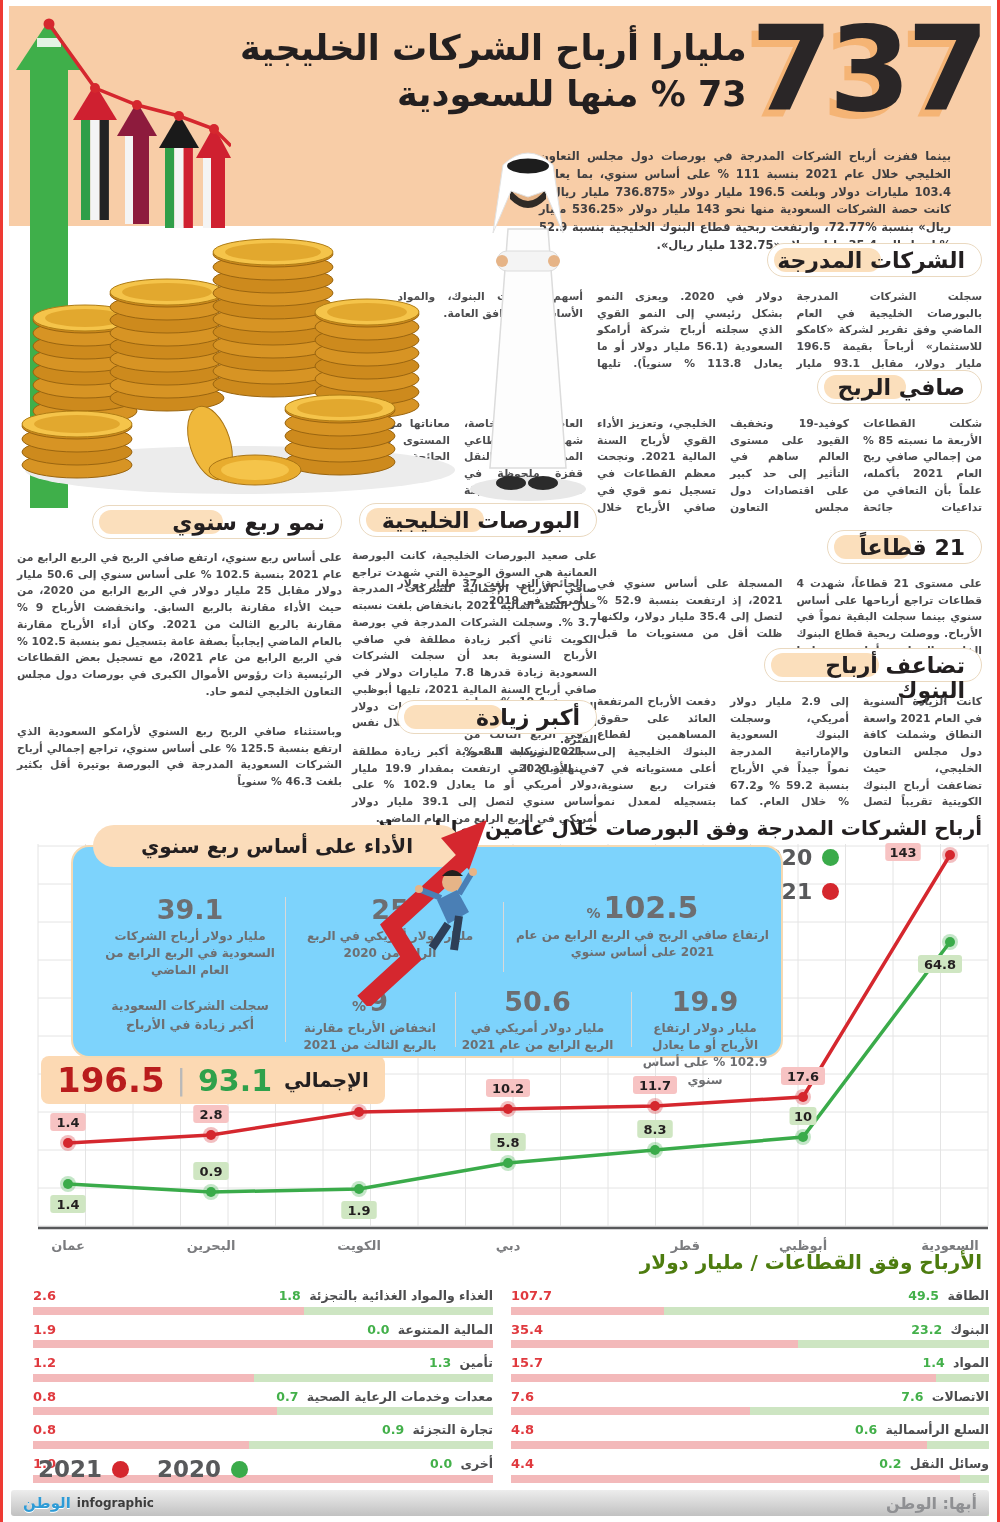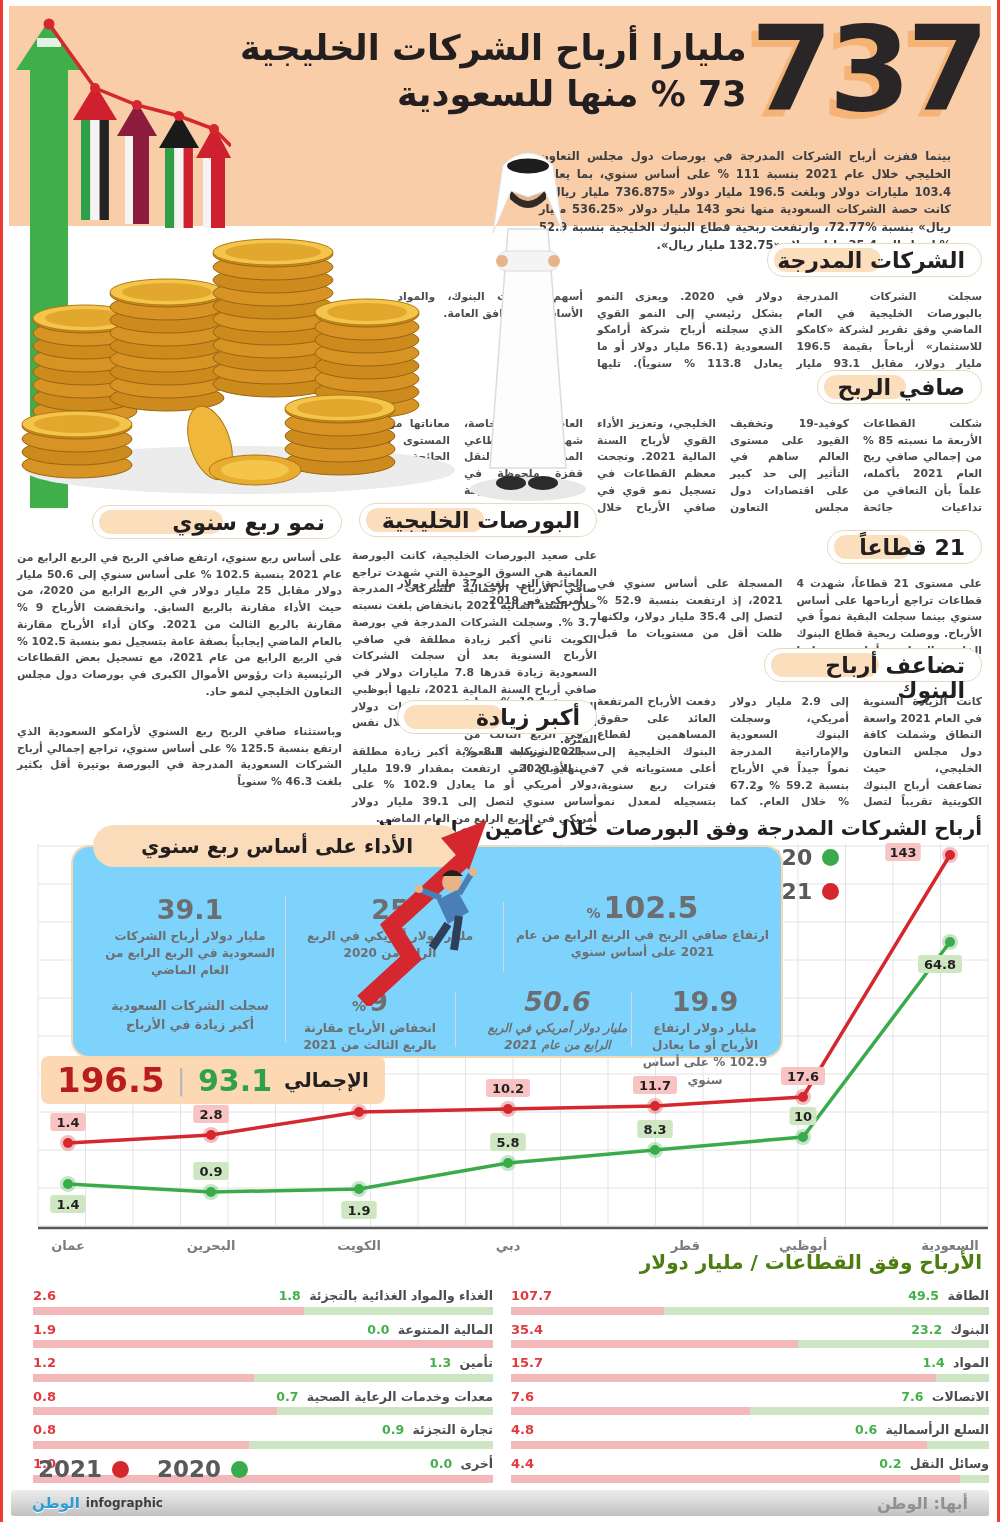--- a/index.html
+++ b/index.html
@@ -67,21 +67,21 @@
   .bar-line .gv{color:#43b04a;font-weight:800;margin-right:4px;}
   .bar-line .rv{color:#e0393e;font-weight:800;font-size:13px;direction:ltr;}
   .bar-track{margin-top:3px;height:8px;background:#cde5c2;position:relative;direction:ltr;overflow:hidden;}
   .bar-fill{position:absolute;left:0;top:0;height:100%;background:#f3b9ba;}
   .legend-bottom{position:absolute;left:35px;top:1456px;display:flex;direction:ltr;gap:28px;z-index:2;}
   .legend-bottom .li{display:flex;align-items:center;gap:10px;}
   .legend-bottom .yr{font-size:23px;font-weight:600;color:#58595b;}
   
   .footer{position:absolute;left:8px;right:8px;top:1490px;height:26px;border-radius:3px;
           background:linear-gradient(#ededed,#c1c1c1);display:flex;direction:ltr;
-          justify-content:space-between;align-items:center;padding:0 21px;box-sizing:border-box;z-index:2;}
+          justify-content:space-between;align-items:center;padding:0 12px;box-sizing:border-box;z-index:2;}
   .footer .brand{display:flex;align-items:center;gap:6px;}
   .footer .logo{font-size:15px;font-weight:900;color:#2e9bd6;text-shadow:0 1px 0 #fff;}
   .footer .brand-txt{font-size:12px;font-weight:700;color:#3c3c3c;}
   .footer .src{font-size:16px;font-weight:600;color:#8f9093;}
 </style>
 </head>
 <body>
 
 <div class="page">
 
@@ -384,21 +384,21 @@
       <div class="desc">ارتفاع صافي الربح في الربع الرابع من عام 2021 على أساس سنوي</div>
     </div>
     <div class="cell note" style="left:27px;top:150px;width:180px;">سجلت الشركات السعودية أكبر زيادة في الأرباح</div>
     <div class="cell" style="left:217px;top:140px;width:160px;">
       <div class="num">
           <span>9</span>
           <span class="sfx">%</span>
         </div>
       <div class="desc">انخفاض الأرباح مقارنة بالربع الثالث من 2021</div>
     </div>
-    <div class="cell" style="left:402px;top:140px;width:165px;font-style:italic;">
+    <div class="cell" style="left:382px;top:140px;width:165px;">
       <div class="num">
           <span>50.6</span>
         </div>
       <div class="desc">مليار دولار أمريكي في الربع الرابع من عام 2021</div>
     </div>
     <div class="cell" style="left:562px;top:140px;width:140px;">
       <div class="num">
           <span>19.9</span>
         </div>
       <div class="desc">مليار دولار ارتفاع الأرباح أو ما يعادل 102.9 % على أساس سنوي</div>

